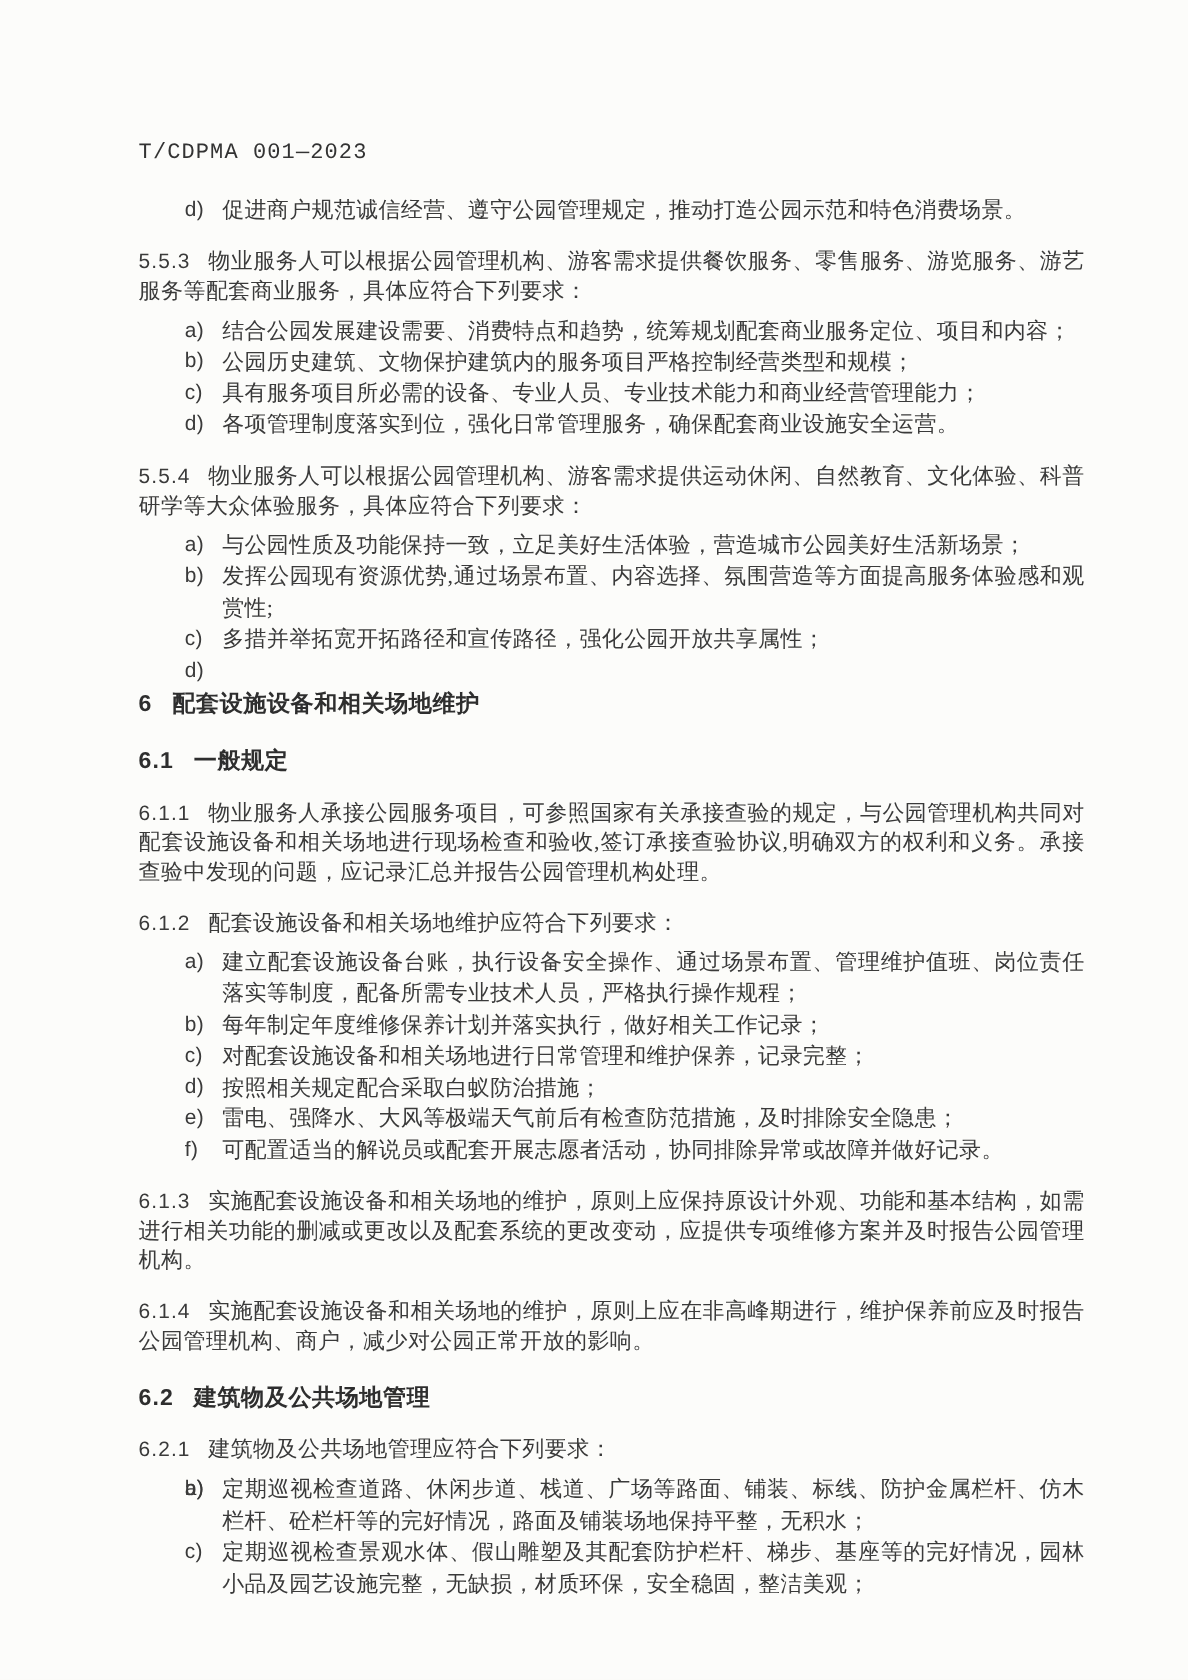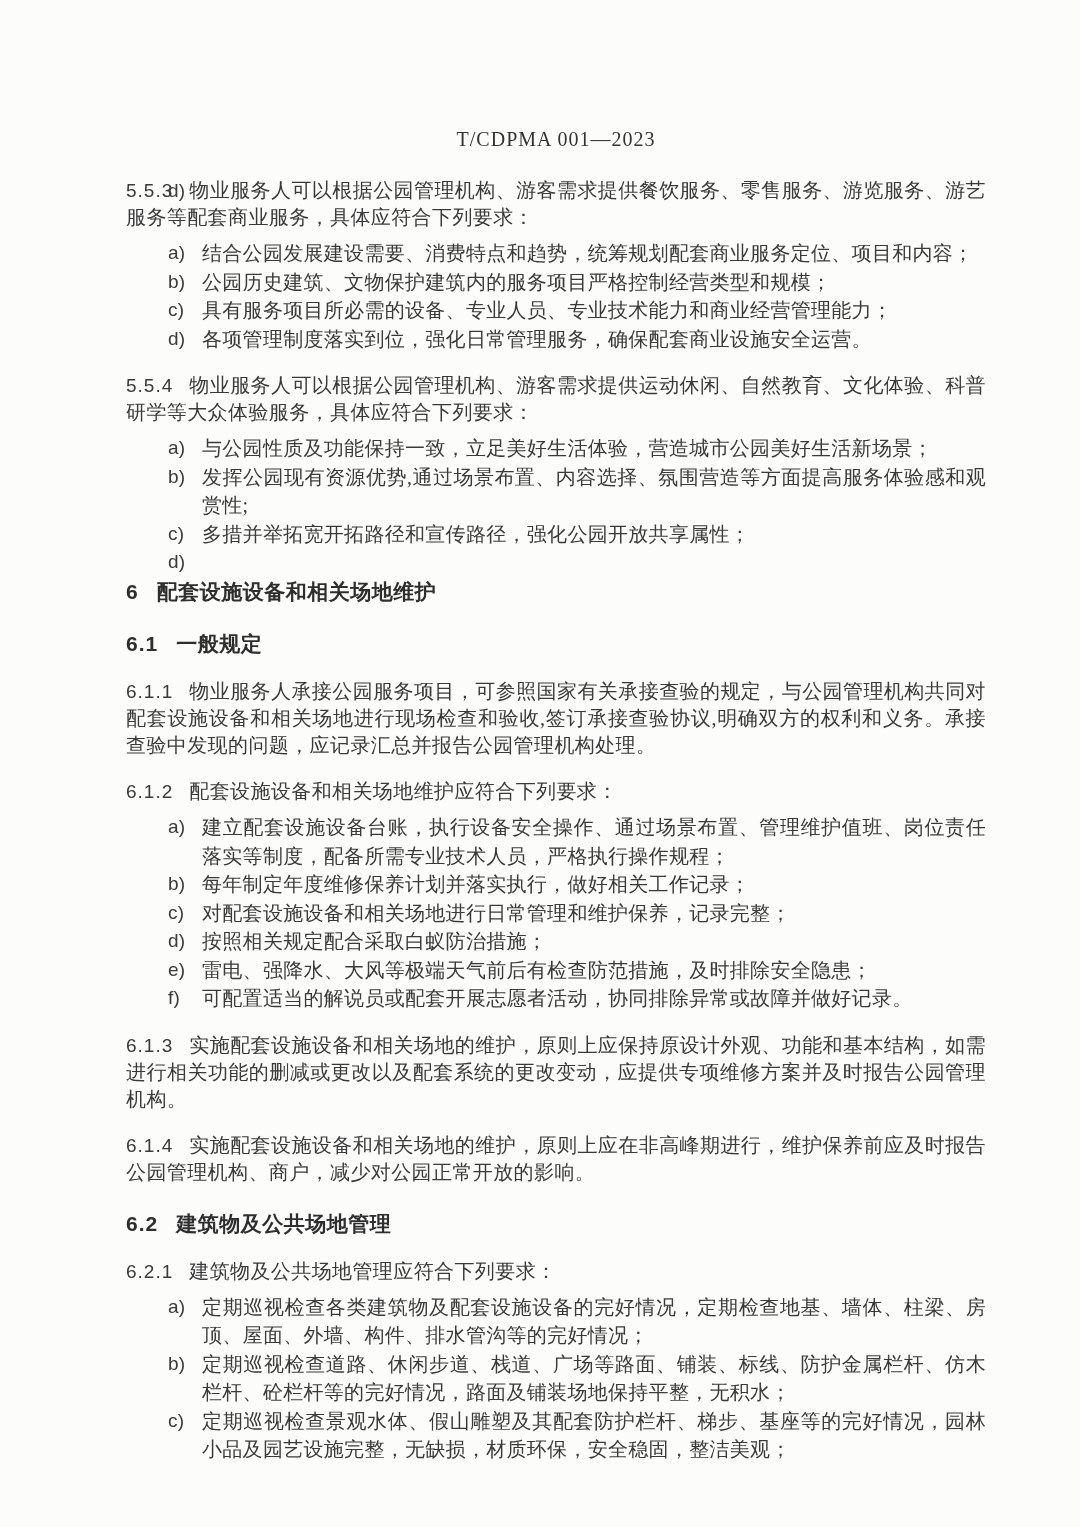--- a/index.html
+++ b/index.html
@@ -11,25 +11,26 @@
   .page{
     position:relative;
     width:1080px;height:1527px;
     box-sizing:border-box;
     background:#fcfcfa;
     color:#3a3a3a;
     padding:128px 94px 0 126px;
     overflow:hidden;
   }
   .doc-code{
-    text-align:center;
+    text-align:left;
     font-size:20px;
     letter-spacing:1px;
     color:#333;
     margin:0 0 26px 0;
+    font-family:Liberation Mono, monospace;
   }
   .blk{margin:0 0 19px 0;}
   .clause{
     font-size:20px;
     line-height:27px;
     text-align:justify;
     letter-spacing:0.4px;
   }
   .clause .num{
     display:inline-block;
@@ -69,20 +70,21 @@
 </head>
 <body>
 
 <div class="page">
 
   <div class="doc-code">T/CDPMA 001—2023</div>
 
   <div class="list blk">
     <div class="li">
       <span class="lbl">d)</span>
+      <span>促进商户规范诚信经营、遵守公园管理规定，推动打造公园示范和特色消费场景。</span>
     </div>
   </div>
 
   <div class="clause blk tight">
     <span class="num">5.5.3</span><span>物业服务人可以根据公园管理机构、游客需求提供餐饮服务、零售服务、游览服务、游艺服务等配套商业服务，具体应符合下列要求：</span>
   </div>
 
   <div class="list blk">
     <div class="li">
       <span class="lbl">a)</span>
@@ -179,21 +181,20 @@
     <span class="num">6.2</span><span>建筑物及公共场地管理</span>
   </div>
 
   <div class="clause blk tight">
     <span class="num">6.2.1</span><span>建筑物及公共场地管理应符合下列要求：</span>
   </div>
 
   <div class="list blk">
     <div class="li">
       <span class="lbl">a)</span>
-      <span>定期巡视检查各类建筑物及配套设施设备的完好情况，定期检查地基、墙体、柱梁、房顶、屋面、外墙、构件、排水管沟等的完好情况；</span>
     </div>
     <div class="li">
       <span class="lbl">b)</span>
       <span>定期巡视检查道路、休闲步道、栈道、广场等路面、铺装、标线、防护金属栏杆、仿木栏杆、砼栏杆等的完好情况，路面及铺装场地保持平整，无积水；</span>
     </div>
     <div class="li">
       <span class="lbl">c)</span>
       <span>定期巡视检查景观水体、假山雕塑及其配套防护栏杆、梯步、基座等的完好情况，园林小品及园艺设施完整，无缺损，材质环保，安全稳固，整洁美观；</span>
     </div>
 

